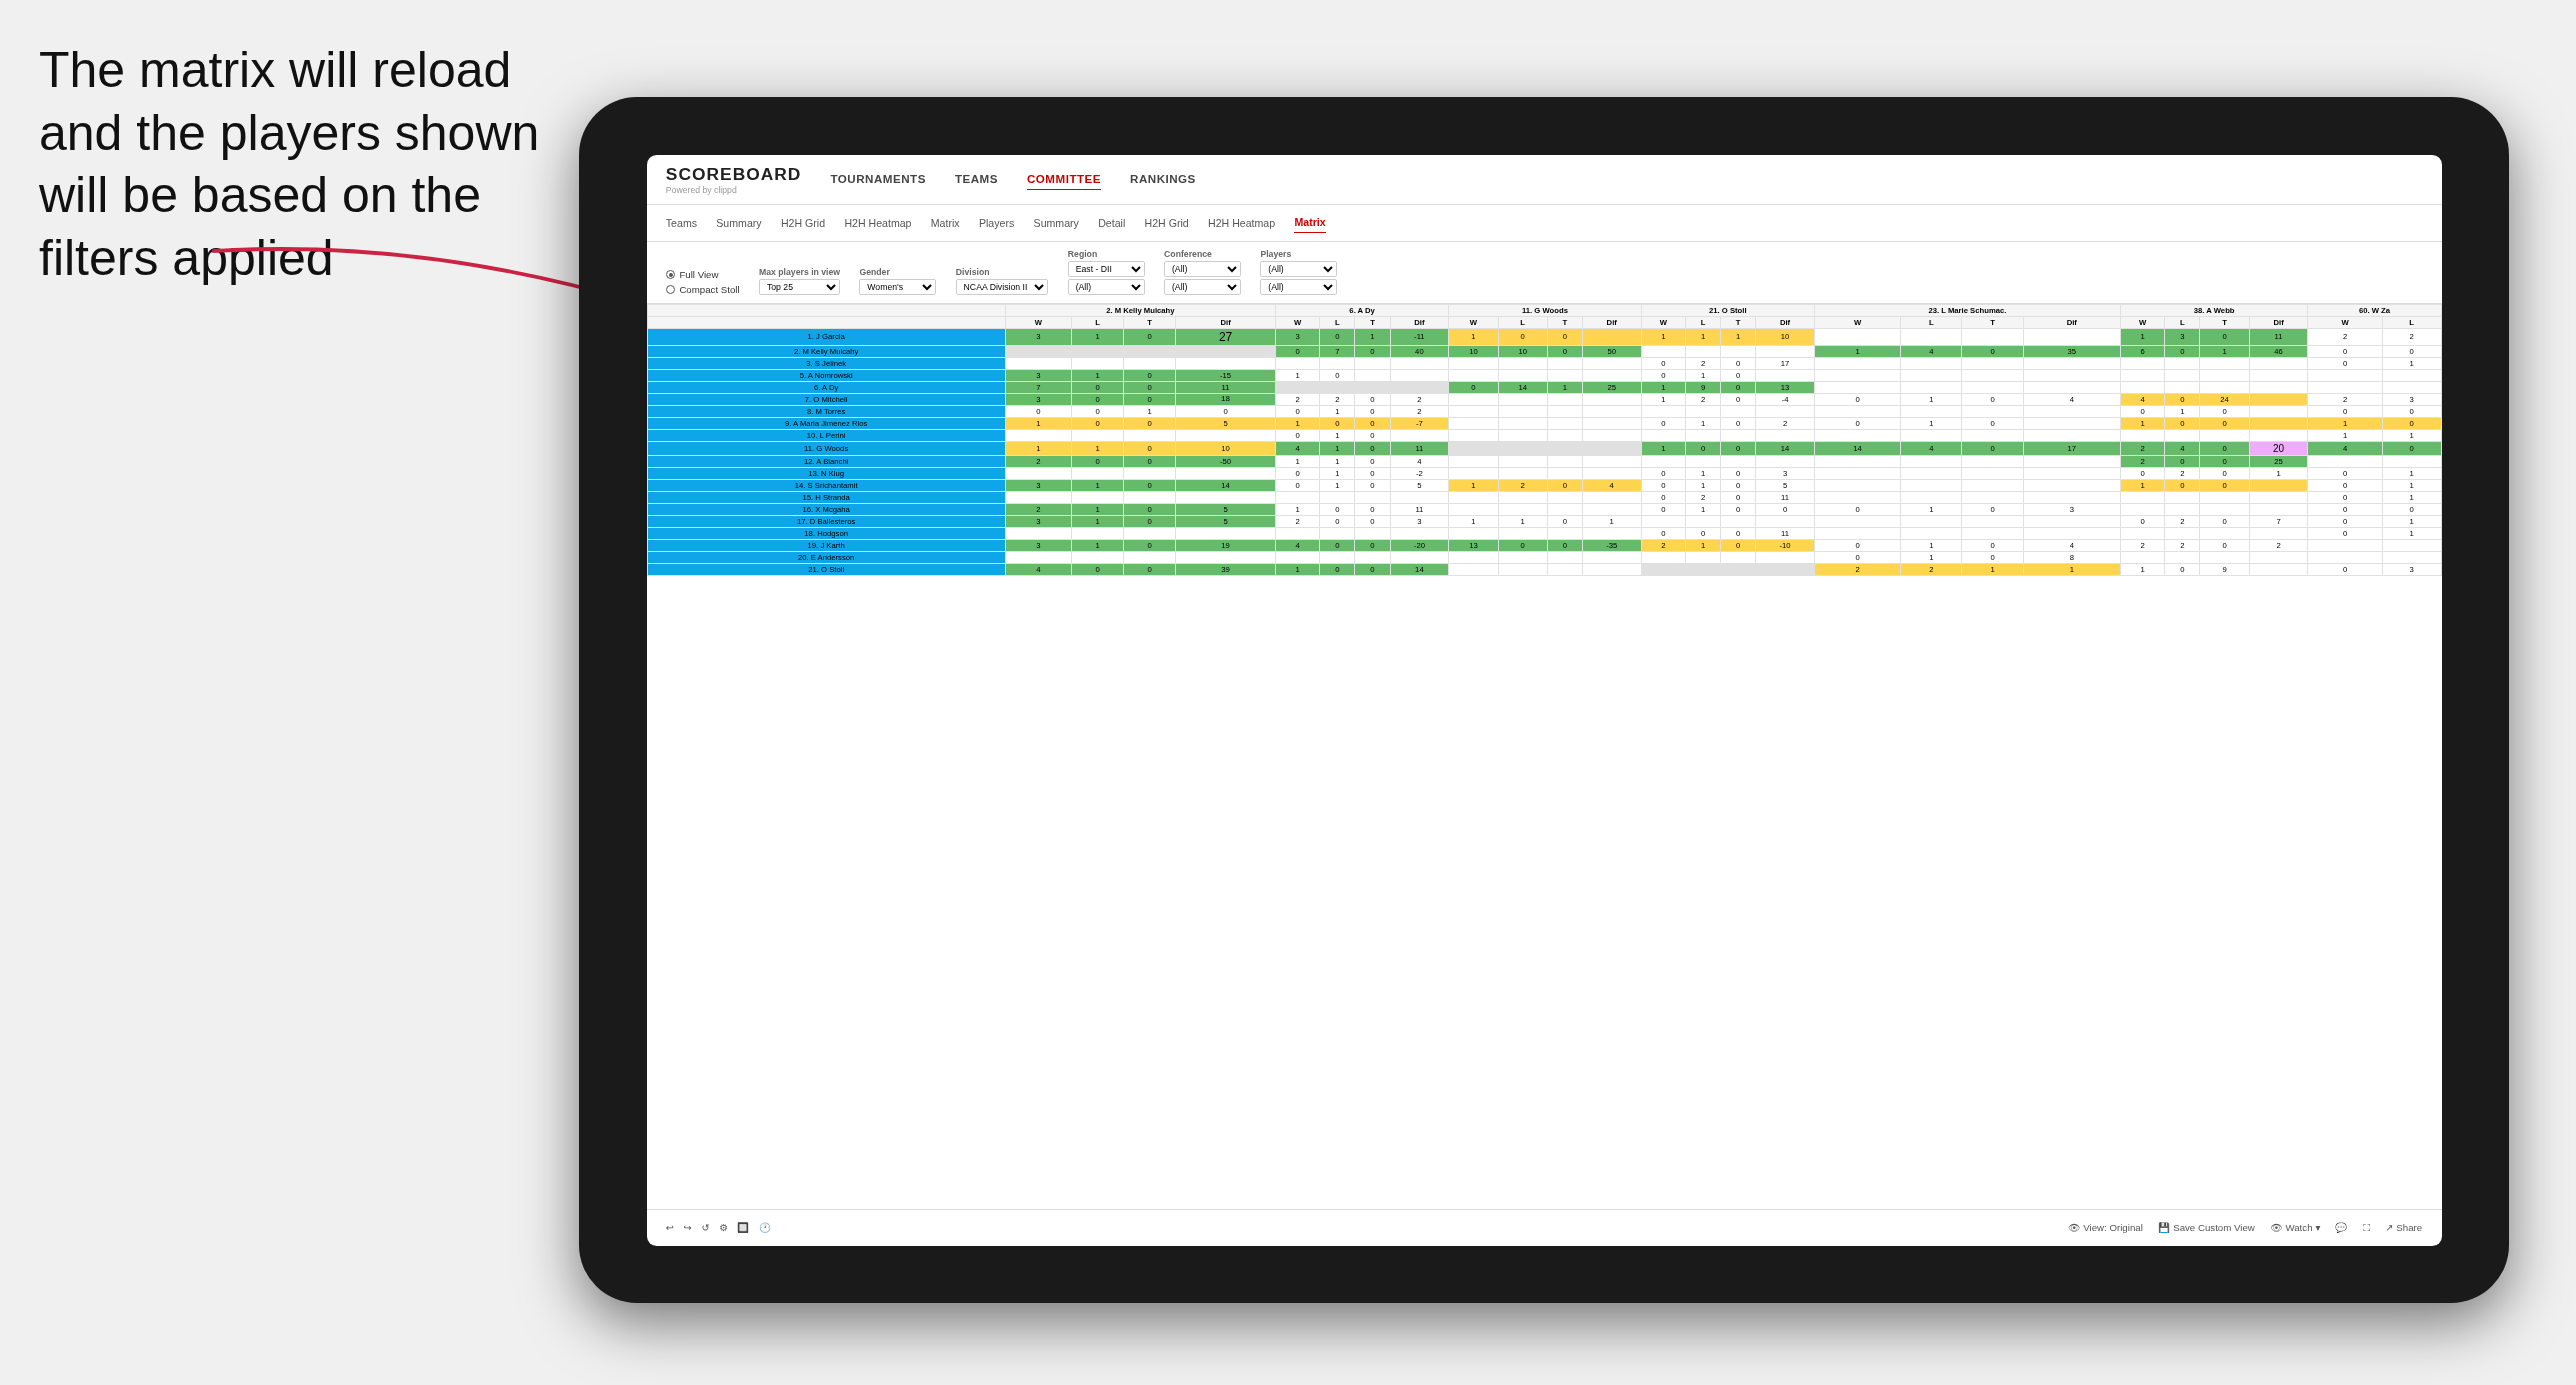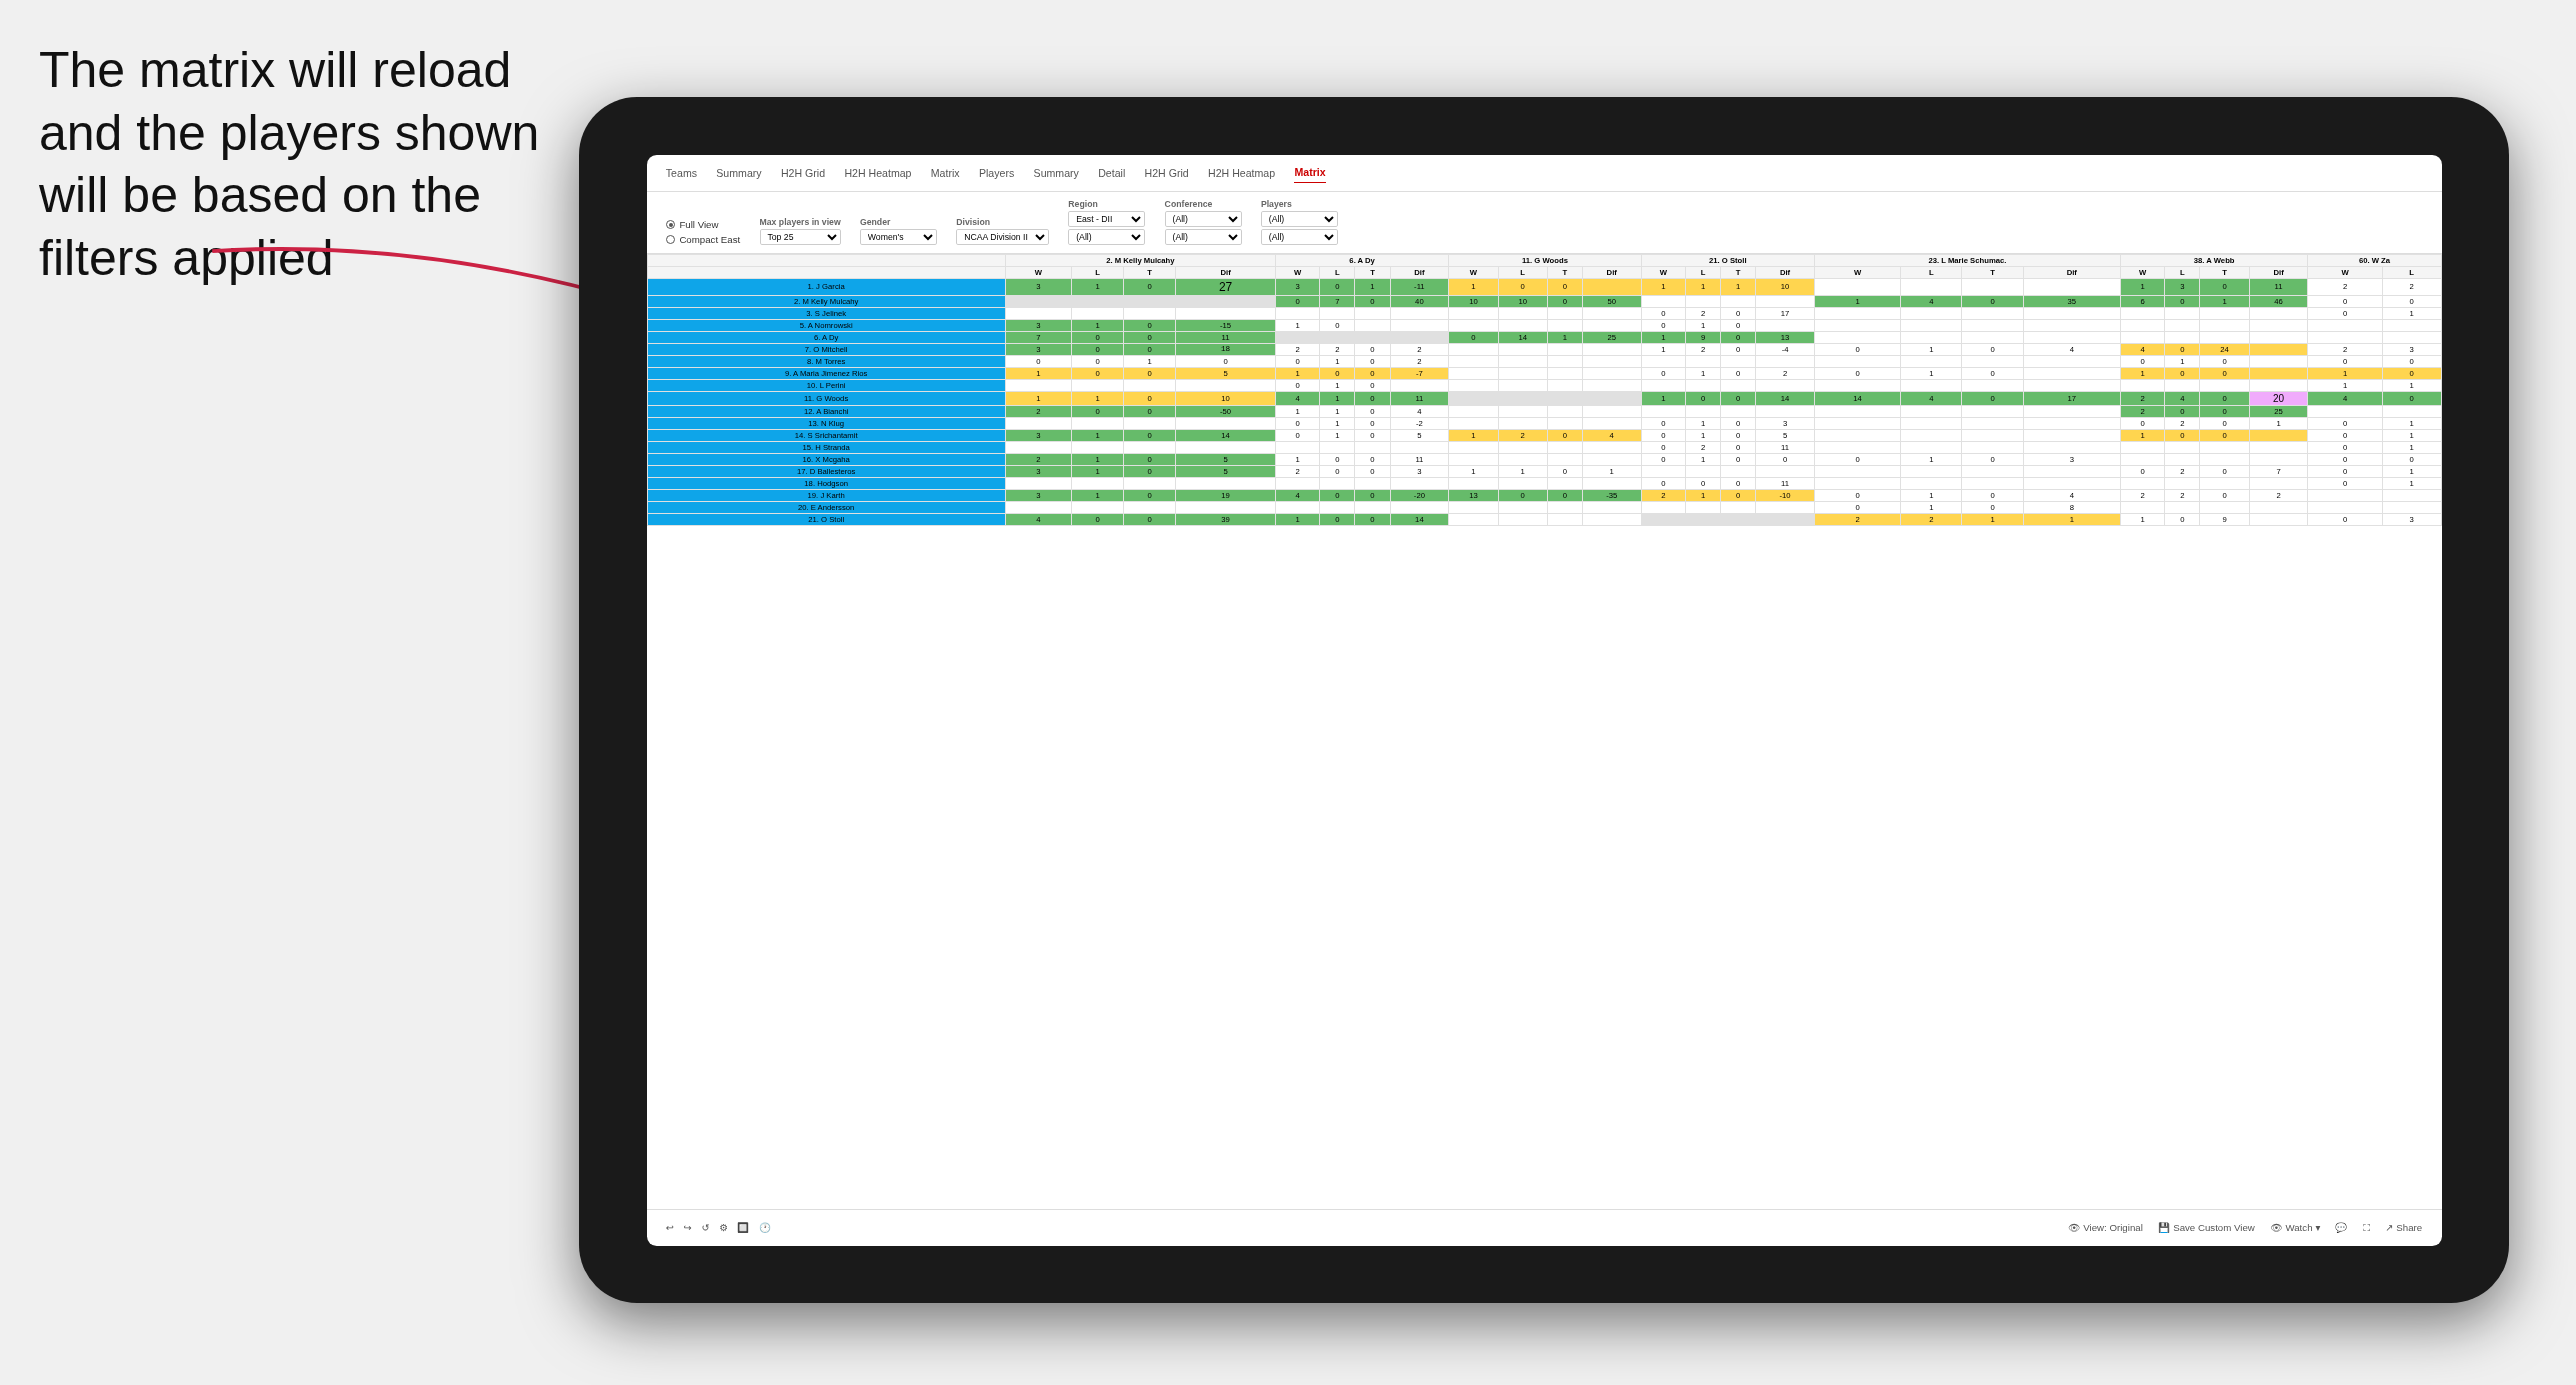--- a/index.html
+++ b/index.html
@@ -284,20 +284,32 @@
     <marker id="arrowhead" markerWidth="8" markerHeight="6" refX="8" refY="3" orient="auto">
       <polygon points="0 0, 8 3, 0 6" fill="#cc2244"></polygon>
     </marker>
   </defs>
   <path d="M 80 60 Q 400 40 750 200" stroke="#cc2244" stroke-width="4" fill="none" marker-end="url(#arrowhead)"></path>
 </svg>
 
 <div class="tablet-outer">
   <div class="tablet-screen">
 
+    <div class="top-nav">
+      <div class="logo-area">
+        <div class="logo-scoreboard">SCOREBOARD</div>
+        <div class="logo-powered">Powered by clippd</div>
+      </div>
+      <div class="nav-items">
+        <div class="nav-item">TOURNAMENTS</div>
+        <div class="nav-item">TEAMS</div>
+        <div class="nav-item active">COMMITTEE</div>
+        <div class="nav-item">RANKINGS</div>
+      </div>
+    </div>
 
     <div class="sub-nav">
       <div class="sub-nav-item">Teams</div>
       <div class="sub-nav-item">Summary</div>
       <div class="sub-nav-item">H2H Grid</div>
       <div class="sub-nav-item">H2H Heatmap</div>
       <div class="sub-nav-item">Matrix</div>
       <div class="sub-nav-item">Players</div>
       <div class="sub-nav-item">Summary</div>
       <div class="sub-nav-item">Detail</div>
@@ -307,21 +319,21 @@
     </div>
 
     <div class="filters-bar">
       <div class="view-options">
         <div class="radio-option">
           <div class="radio-dot selected"></div>
           <span>Full View</span>
         </div>
         <div class="radio-option">
           <div class="radio-dot"></div>
-          <span>Compact East</span>
+          <span>Compact Stoll</span>
         </div>
       </div>
 
       <div class="filter-group">
         <div class="filter-label">Max players in view</div>
         <select class="filter-select">
           <option>Top 25</option>
         </select>
       </div>
 

